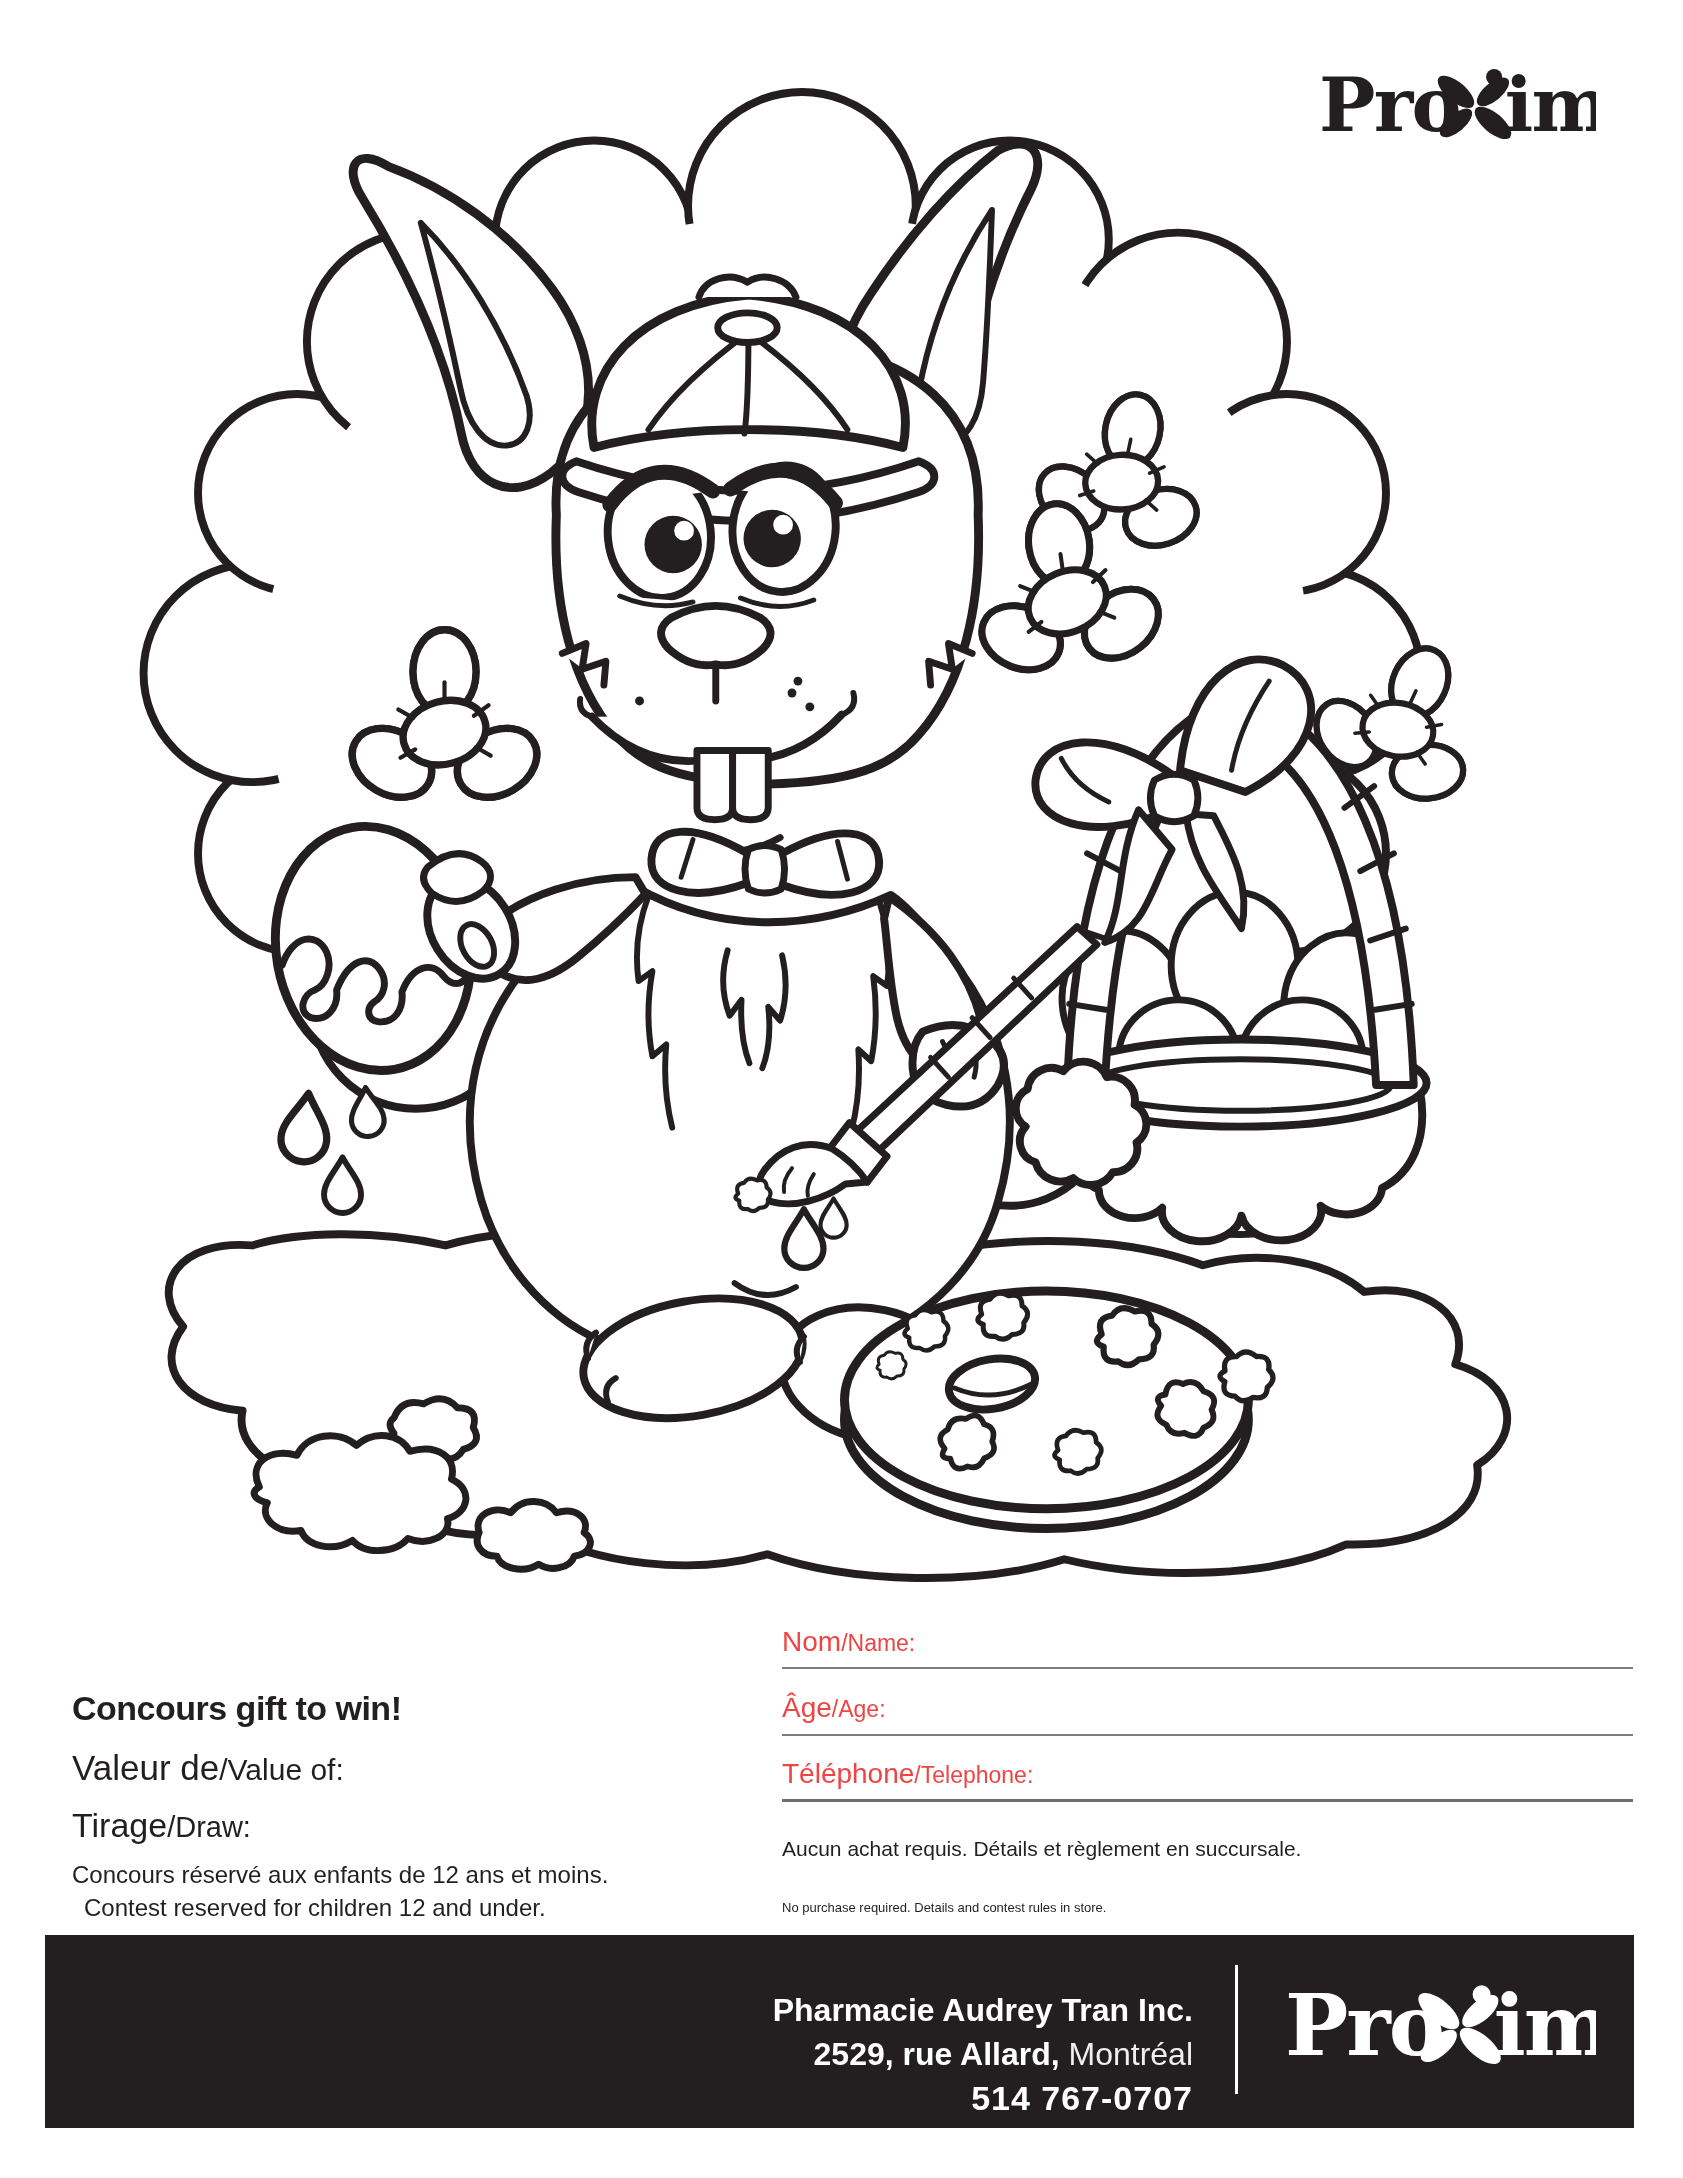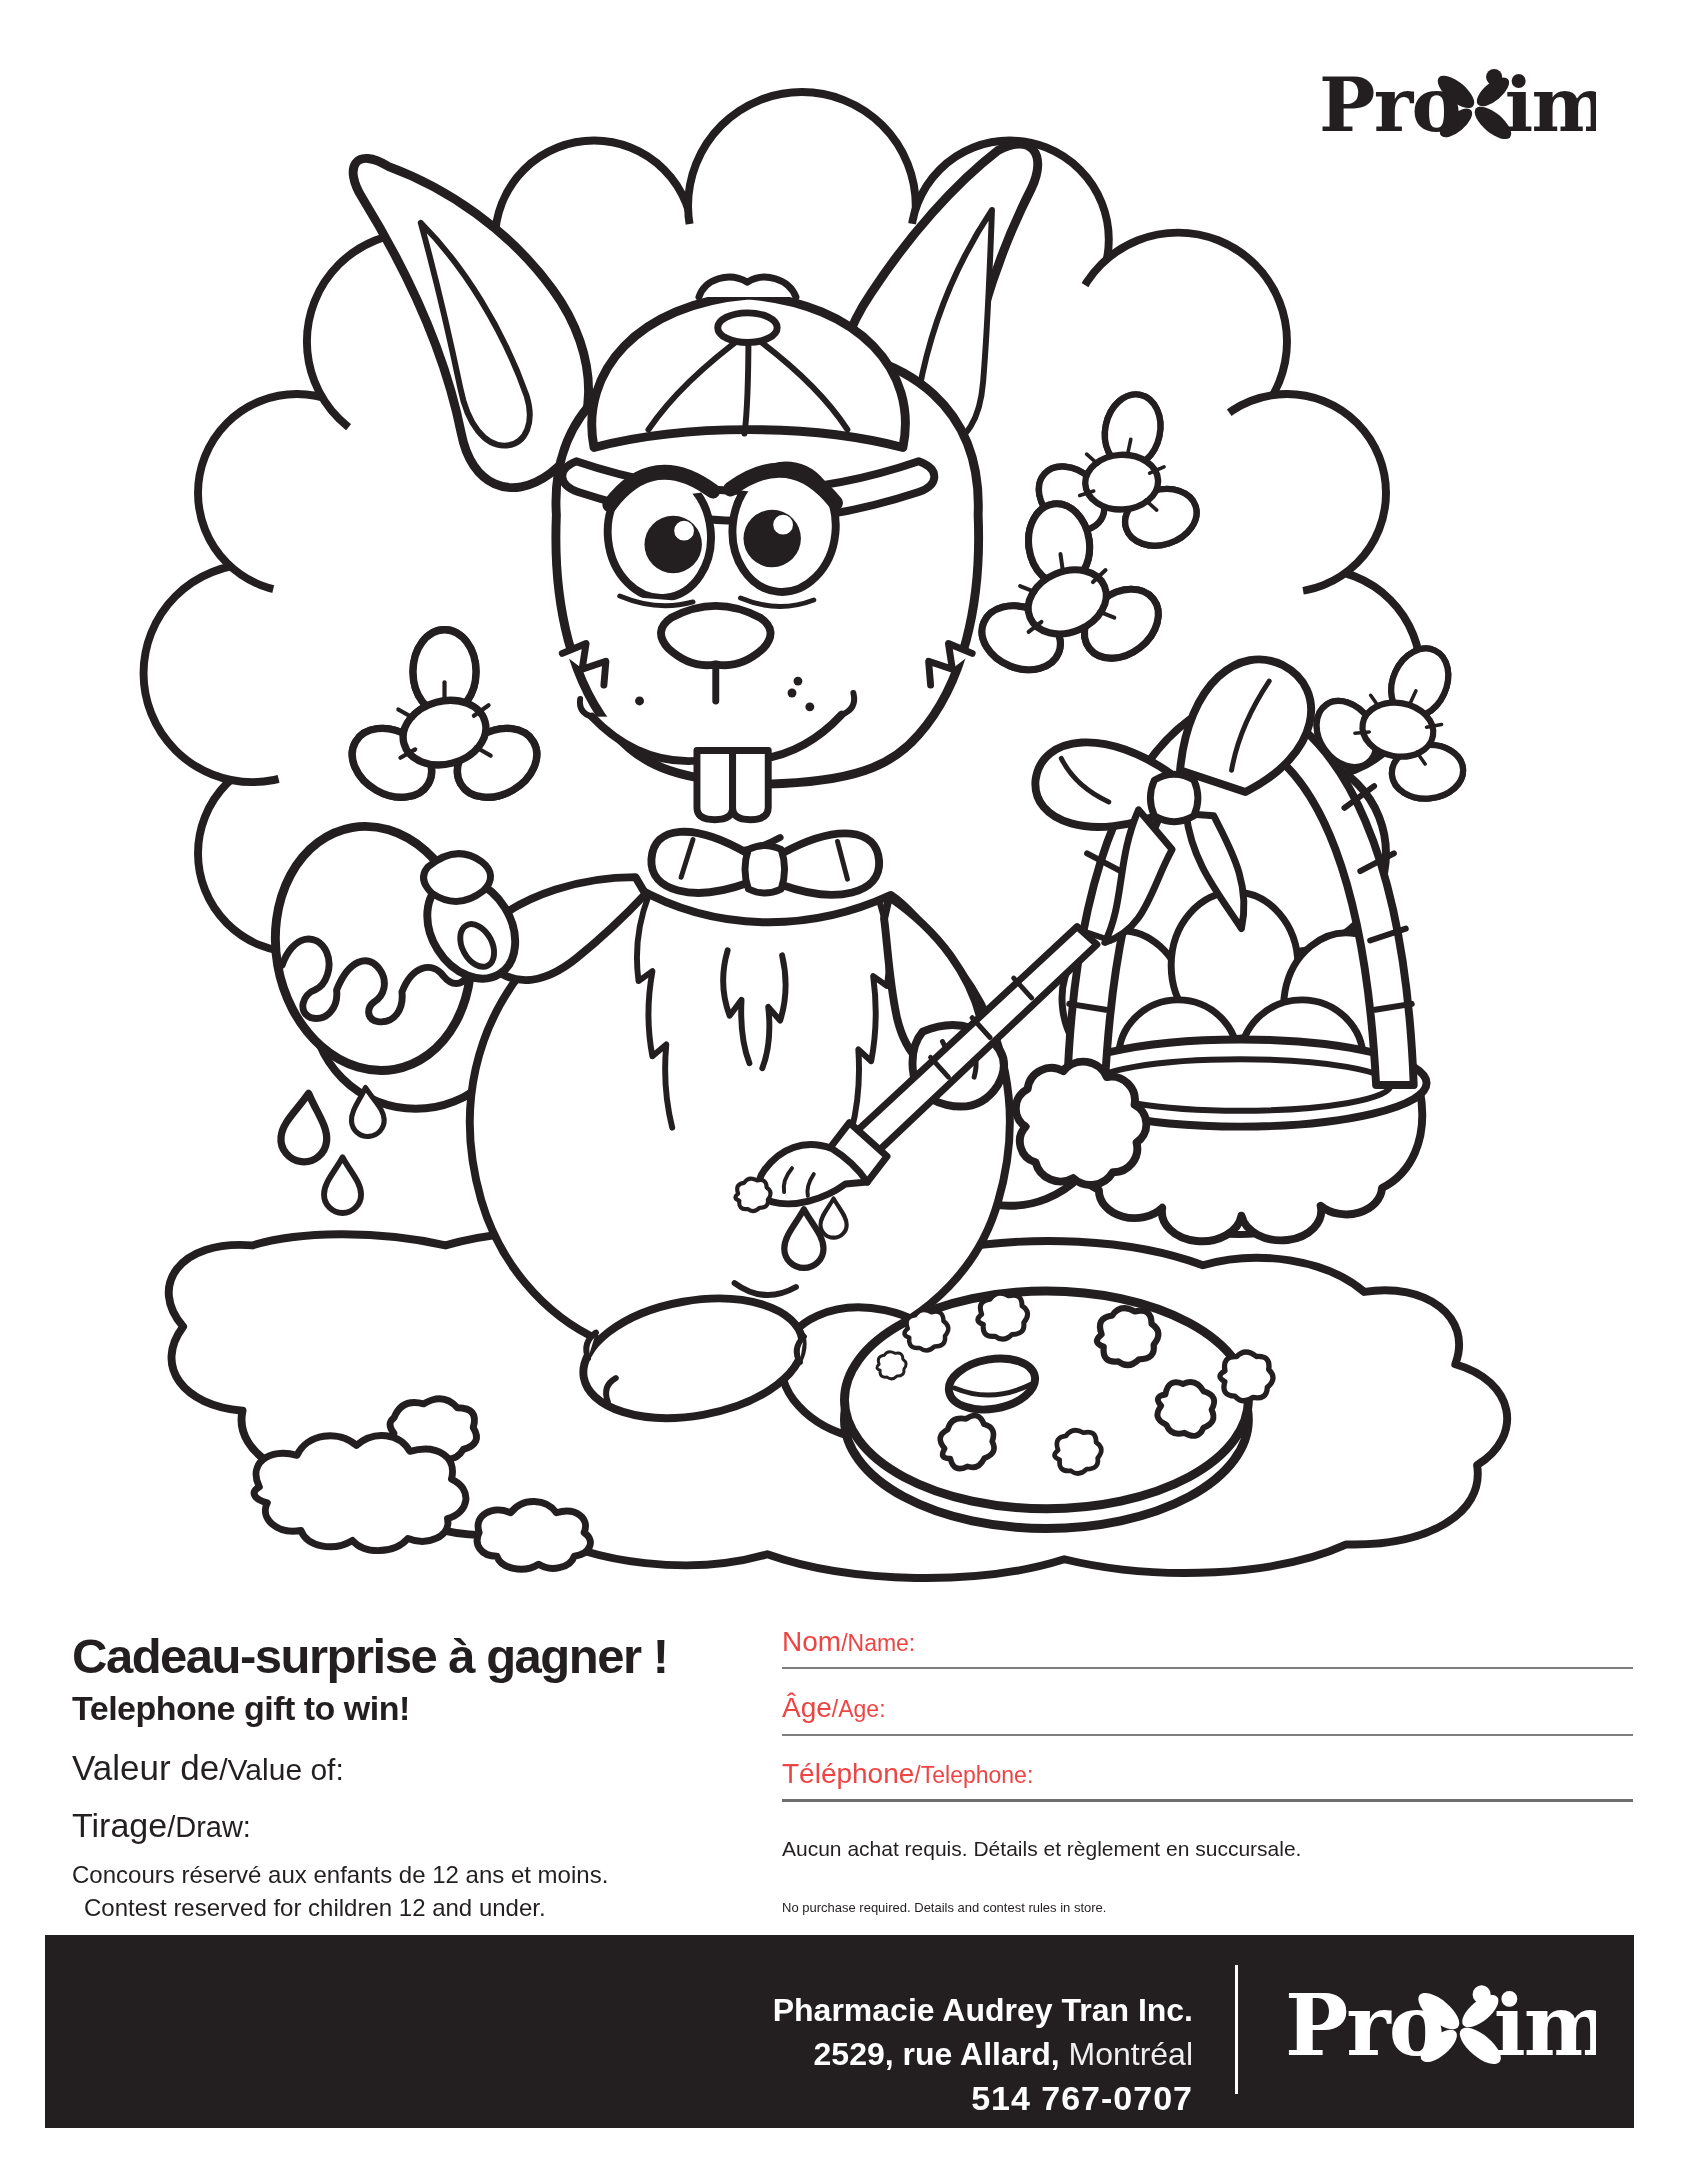--- a/index.html
+++ b/index.html
@@ -292,22 +292,21 @@
     <g transform="translate(174,46)">
       <ellipse transform="rotate(40) translate(-27,0)" rx="25" ry="11"></ellipse>
       <ellipse transform="rotate(40) translate(27,0)" rx="25" ry="11"></ellipse>
       <ellipse transform="rotate(-40) translate(27,0)" rx="22" ry="10"></ellipse>
       <ellipse transform="rotate(-40) translate(-27,0)" rx="22" ry="10"></ellipse>
       <circle cx="22" cy="-34" r="9"></circle>
     </g>
     <text x="208" y="72" font-size="84">im</text>
   </svg>
 
-  <div class="abs title-fr">Cadeau-surprise à gagner !</div>
-  <div class="abs title-en">Telephone gift to win!</div>
+  <div class="abs title-en">Concours gift to win!</div>
   <div class="abs value-row">
     <span>Valeur de</span><span class="small">/Value of:</span>
   </div>
   <div class="abs draw-row">
     <span>Tirage</span><span class="small">/Draw:</span>
   </div>
   <div class="abs rules-fr">Concours réservé aux enfants de 12 ans et moins.</div>
   <div class="abs rules-en">Contest reserved for children 12 and under.</div>
 
   <div class="f-label lbl-1">

